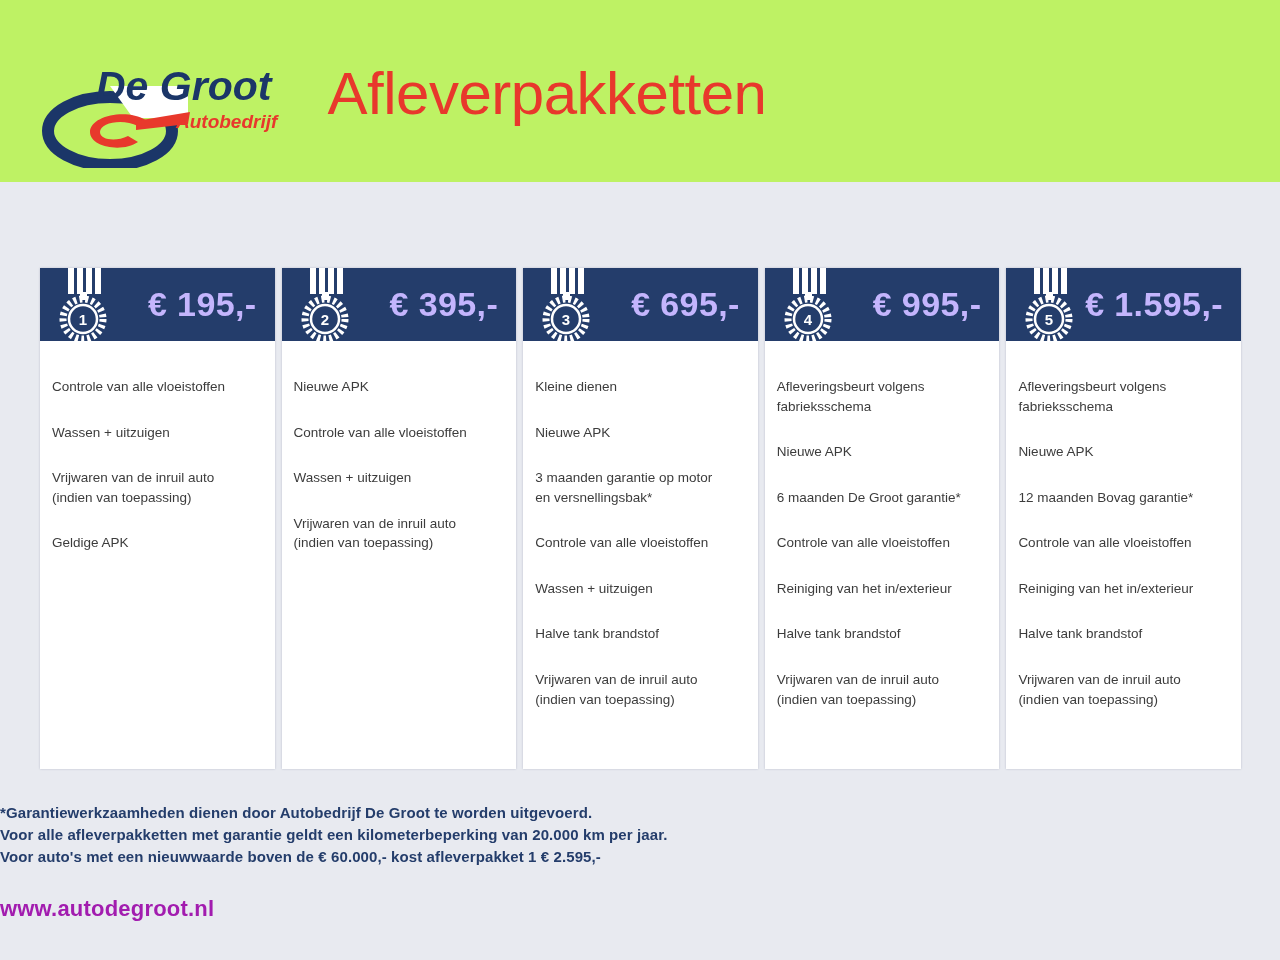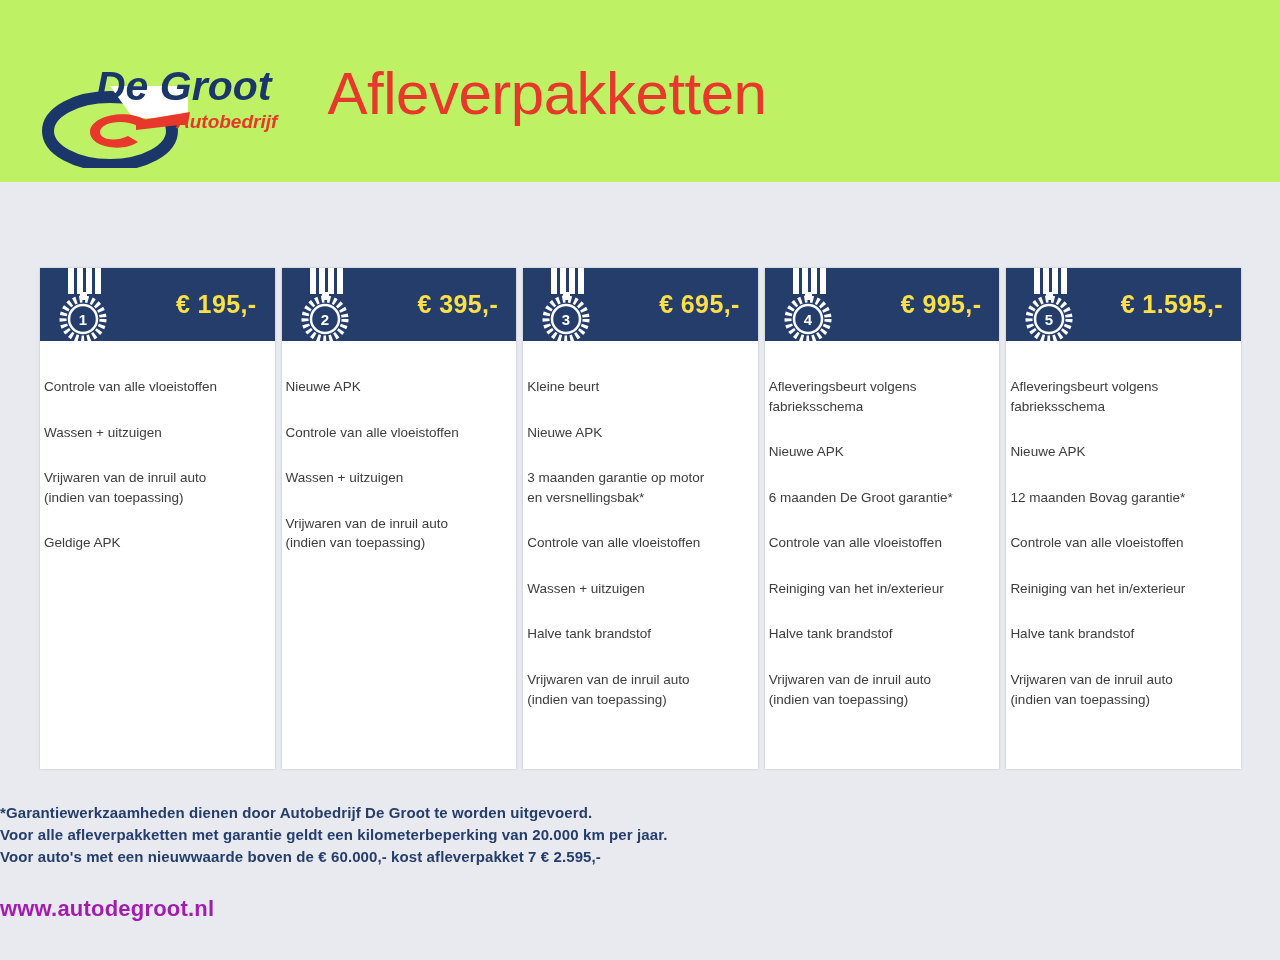--- a/index.html
+++ b/index.html
@@ -91,29 +91,29 @@
     overflow: hidden;
   }
   .medal {
     position: absolute;
     left: 16px;
     top: 0px;
     width: 54px;
     height: 73px;
   }
   .price {
-    color: #fde047;
-    font-size: 25px;
+    color: #c4b5fd;
+    font-size: 34px;
     font-weight: 700;
     letter-spacing: 0.4px;
     white-space: nowrap;
   }
   .card-body {
     flex: 1 1 auto;
-    padding: 36px 20px 10px 4px;
+    padding: 36px 20px 10px 12px;
     box-sizing: border-box;
     background: #ffffff;
   }
   .feature {
     color: #3c3c3c;
     font-size: 13.5px;
     line-height: 1.45;
     margin: 0 0 26px 0;
     max-width: 205px;
   }
@@ -223,21 +223,21 @@
             <rect x="30" y="0" width="6" height="26" fill="#ffffff"></rect>
             <rect x="39" y="0" width="6" height="26" fill="#ffffff"></rect>
             <rect x="24" y="24" width="7" height="8" fill="#ffffff"></rect>
             <circle cx="27" cy="51" r="20" fill="none" stroke="#ffffff" stroke-width="7" stroke-dasharray="3 3"></circle>
             <circle cx="27" cy="51" r="14" fill="none" stroke="#ffffff" stroke-width="2.5"></circle>
             <text x="27" y="57" text-anchor="middle" font-family="'Liberation Sans', sans-serif" font-size="15" font-weight="bold" fill="#ffffff">3</text>
           </svg>
           <div class="price">€ 695,-</div>
         </div>
         <div class="card-body">
-          <p class="feature">Kleine beurt</p>
+          <p class="feature">Kleine dienen</p>
           <p class="feature">Nieuwe APK</p>
           <p class="feature">3 maanden garantie op motor<br>en versnellingsbak*</p>
           <p class="feature">Controle van alle vloeistoffen</p>
           <p class="feature">Wassen + uitzuigen</p>
           <p class="feature">Halve tank brandstof</p>
           <p class="feature">Vrijwaren van de inruil auto<br>(indien van toepassing)</p>
         </div>
       </div>
 
       <div class="card">
@@ -288,18 +288,18 @@
           <p class="feature">Halve tank brandstof</p>
           <p class="feature">Vrijwaren van de inruil auto<br>(indien van toepassing)</p>
         </div>
       </div>
 
     </div>
 
     <div class="footnotes">
       <div class="footnote-line">*Garantiewerkzaamheden dienen door Autobedrijf De Groot te worden uitgevoerd.</div>
       <div class="footnote-line">Voor alle afleverpakketten met garantie geldt een kilometerbeperking van 20.000 km per jaar.</div>
-      <div class="footnote-line">Voor auto's met een nieuwwaarde boven de € 60.000,- kost afleverpakket 7 € 2.595,-</div>
+      <div class="footnote-line">Voor auto's met een nieuwwaarde boven de € 60.000,- kost afleverpakket 1 € 2.595,-</div>
       <div class="site-url">www.autodegroot.nl</div>
     </div>
 
   </div>
 </div>
 
 </body></html>

